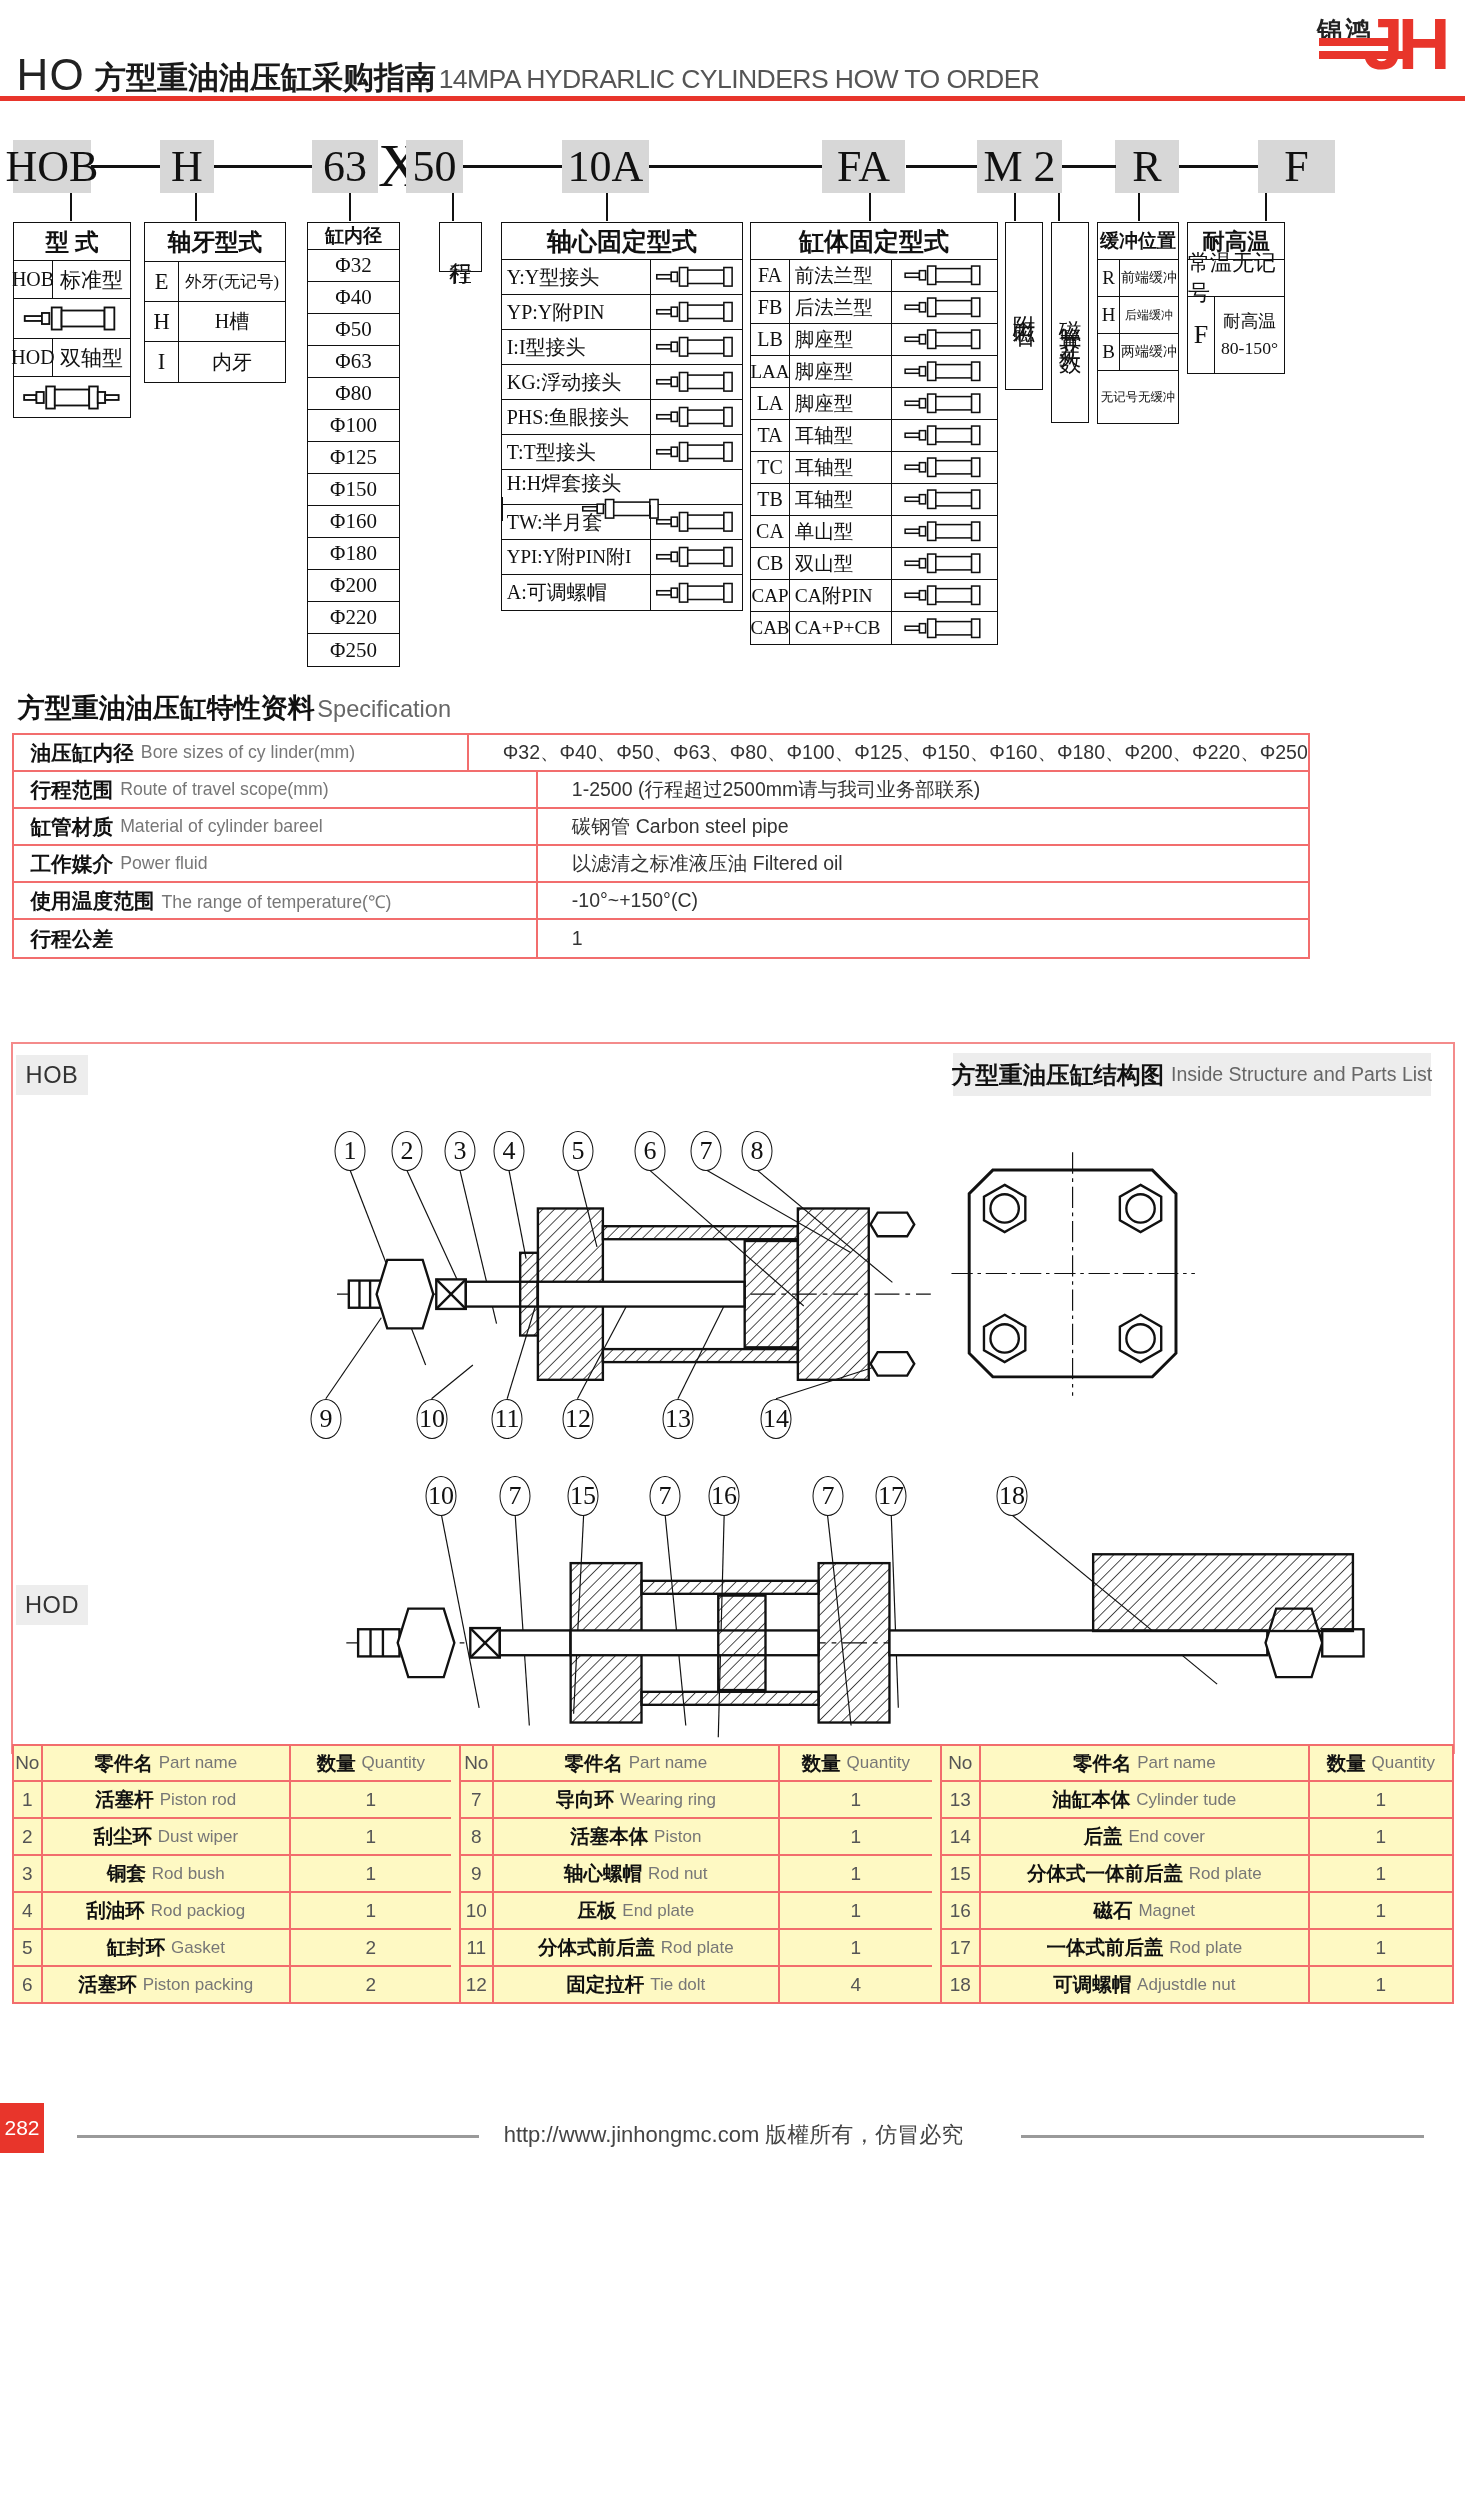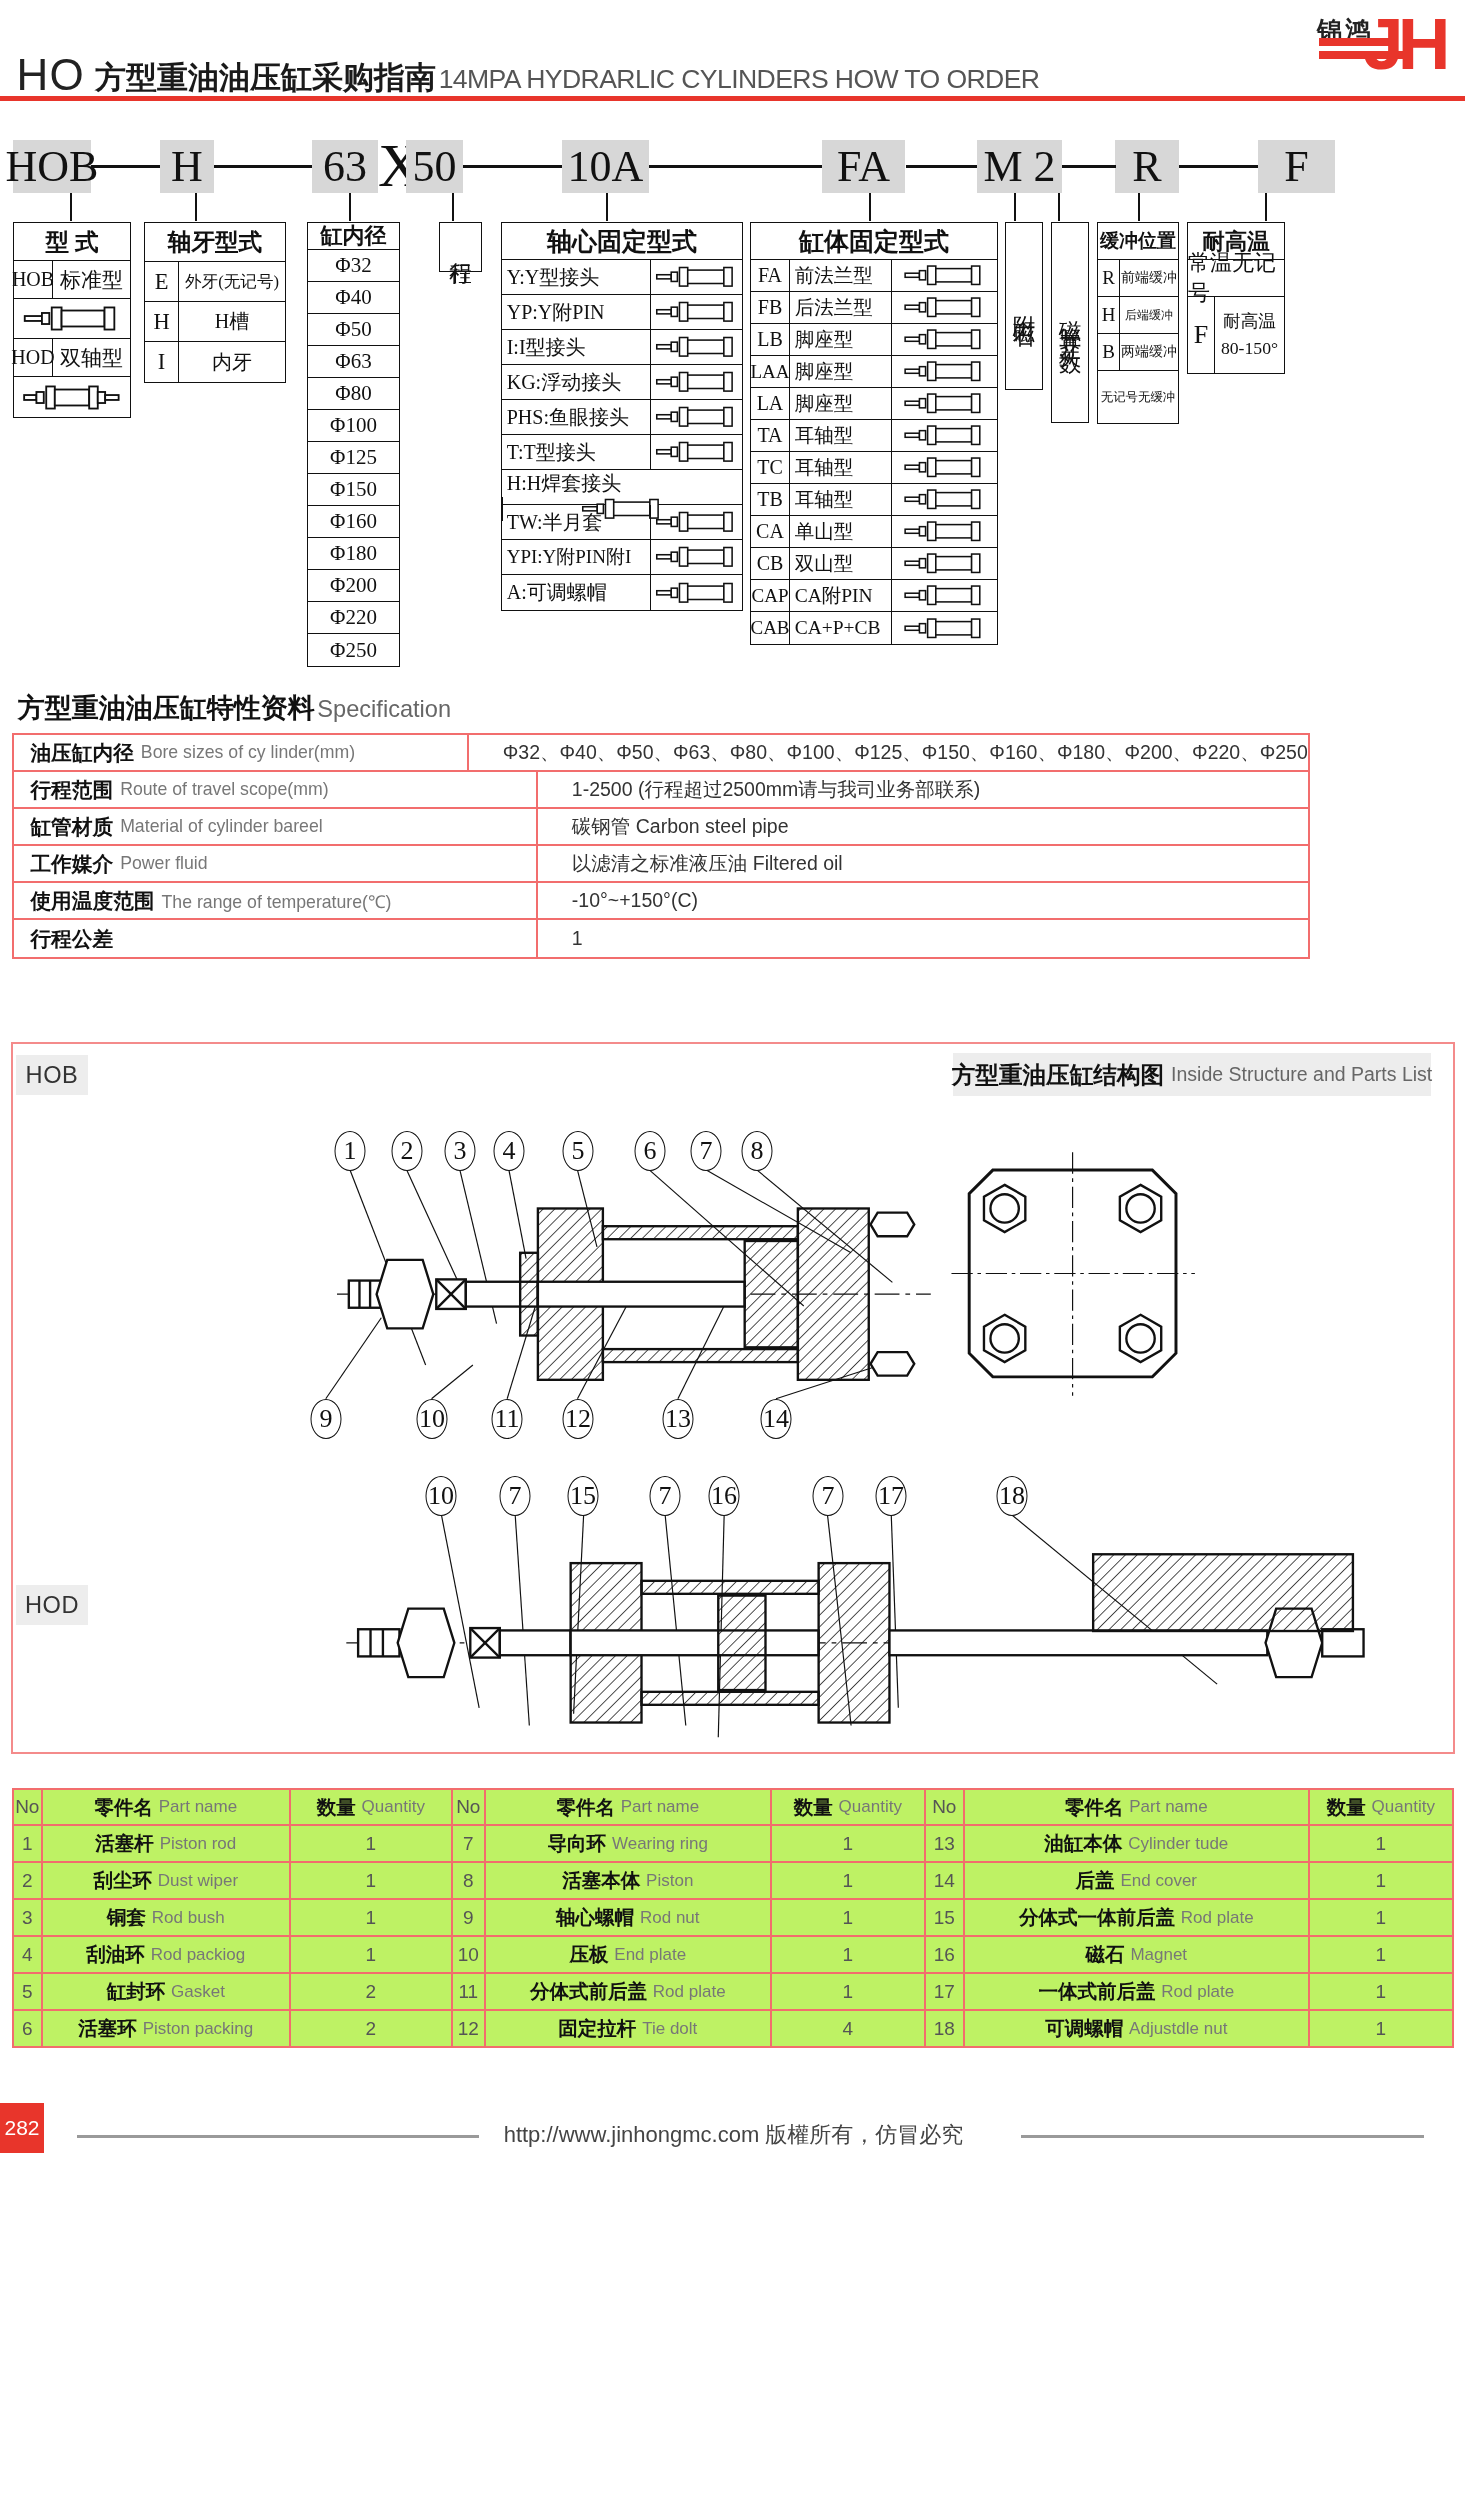--- a/index.html
+++ b/index.html
@@ -49,21 +49,21 @@
   .struct-box{position:absolute;left:10.6px;top:1042px;width:1444px;height:712px;border:2.4px solid #f48b8b;box-sizing:border-box;}
   .glabel{position:absolute;background:#ededed;display:flex;align-items:center;justify-content:center;color:#333;font-size:23.6px;letter-spacing:0.6px;}
   .struct-title{position:absolute;left:953px;top:1053px;width:478px;height:43px;background:#ededed;
                 display:flex;align-items:center;justify-content:center;gap:7px;white-space:nowrap;}
   .struct-title .zh{font-size:23.6px;font-weight:bold;}
   .struct-title .en{font-size:19.5px;color:#666;}
   .callout{position:absolute;width:31px;height:40px;border:1.8px solid #111;border-radius:50%;background:#fff;
            display:flex;align-items:center;justify-content:center;font-family:"Liberation Serif",serif;font-size:26px;
            transform:translate(-50%,-50%);box-sizing:border-box;}
   
-  .parts{position:absolute;left:11.8px;top:1788px;width:1442px;display:flex;border:2.4px solid #f26d6d;box-sizing:border-box;background:#bef264;}
+  .parts{position:absolute;left:11.8px;top:1744px;width:1442px;display:flex;border:2.4px solid #f26d6d;box-sizing:border-box;background:#fef9c3;gap:8px;}
   .pg{display:flex;flex-direction:column;box-sizing:border-box;}
   .pg + .pg{border-left:2.4px solid #f26d6d;}
   .prow{display:flex;height:37px;border-top:2.4px solid #f26d6d;box-sizing:border-box;}
   .prow.first{border-top:none;height:34px;}
   .pc{display:flex;align-items:center;justify-content:center;box-sizing:border-box;gap:5.9px;white-space:nowrap;overflow:hidden;}
   .pc + .pc{border-left:2.4px solid #f26d6d;}
   .pc .no{font-size:19px;color:#555;}
   .pc .zh{font-size:19.5px;font-weight:bold;color:#111;}
   .pc .en{font-size:17px;color:#777;}
   .pc .qty{font-size:19px;color:#555;}
@@ -180,21 +180,21 @@
       <div class="c" style="width:33px;font-size:22.5px;">H</div>
       <div class="c" style="flex:1;font-size:20px;">H槽</div>
     </div>
     <div class="r" style="height:40px;">
       <div class="c" style="width:33px;font-size:22.5px;">I</div>
       <div class="c" style="flex:1;font-size:20px;">内牙</div>
     </div>
   </div>
 
   <div class="ot" style="left:307px;top:222px;width:93px;">
-    <div class="hd" style="height:27px;font-size:22px;">缸内径</div>
+    <div class="hd" style="height:27px;font-size:19px;">缸内径</div>
     <div class="r" style="height:32px;">
         <div class="c" style="flex:1;font-size:21px;">Φ32</div>
       </div>
     <div class="r" style="height:32px;">
         <div class="c" style="flex:1;font-size:21px;">Φ40</div>
       </div>
     <div class="r" style="height:32px;">
         <div class="c" style="flex:1;font-size:21px;">Φ50</div>
       </div>
     <div class="r" style="height:32px;">

